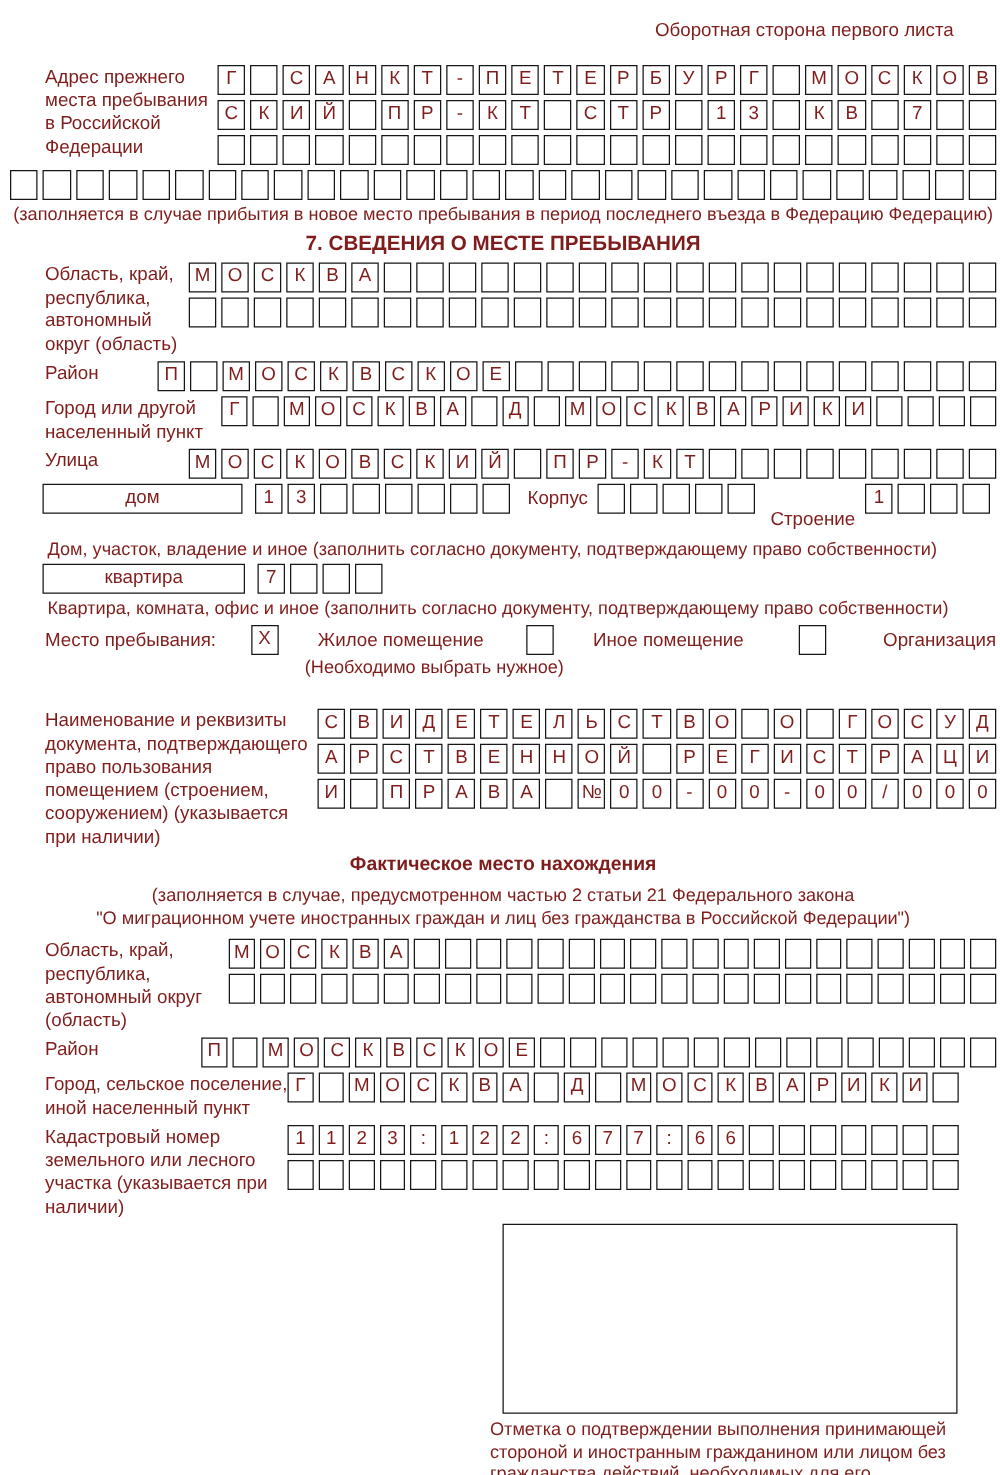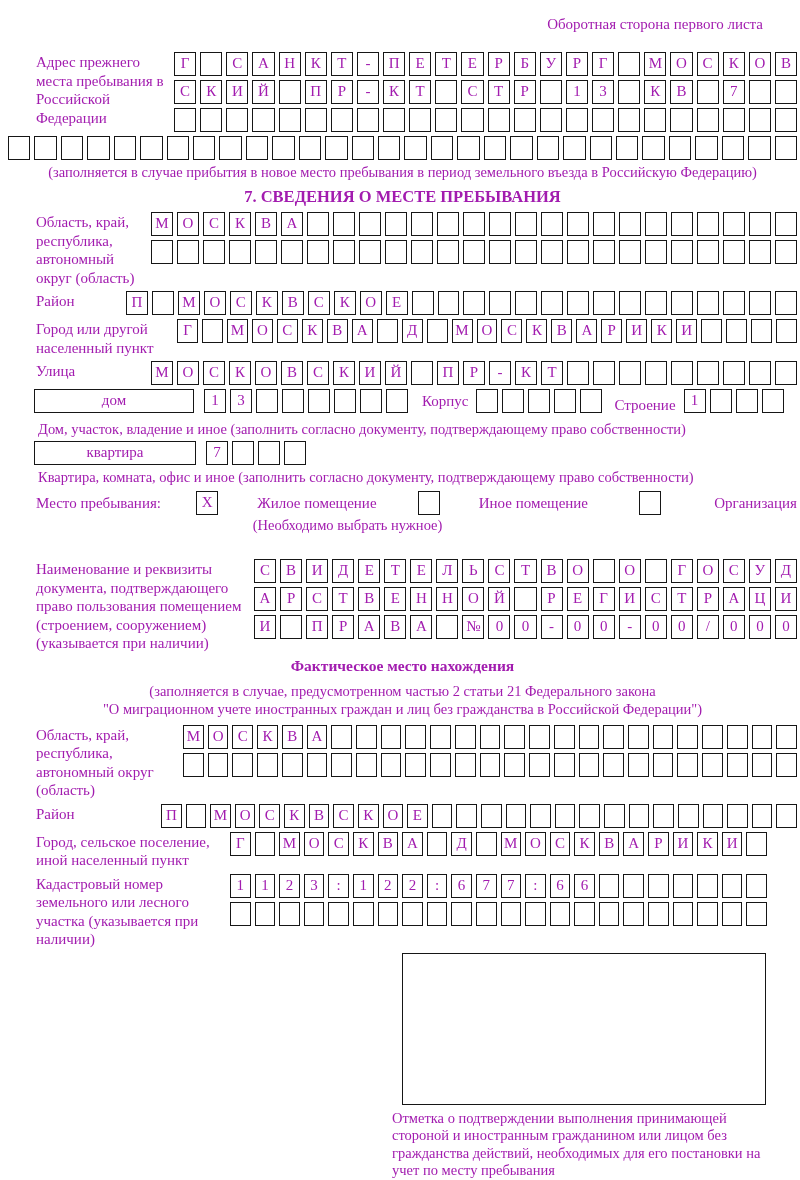--- a/index.html
+++ b/index.html
@@ -1,19 +1,19 @@
 <!DOCTYPE html>
 <html><head>
 <meta charset="utf-8">
 <style>
   * { margin:0; padding:0; box-sizing:border-box; }
   html,body { background:#ffffff; }
   .page {
-    width:800px; height:1180px; background:#fff; color:#a21caf;
-    font-family:Liberation Serif, serif; font-size:15px;
+    width:800px; height:1180px; background:#fff; color:#7f1d1d;
+    font-family:Liberation Sans, sans-serif; font-size:15px;
     padding:16px 3px 0 8px; overflow:hidden; position:relative;
   }
   .header-note { text-align:right; padding-right:34px; font-size:15px; }
 
   .frow { display:flex; align-items:flex-start; margin-bottom:4px; }
   .flabel { font-size:15px; line-height:18.5px; padding-left:28px; padding-top:1px; }
   .rowstack { flex:1; display:flex; flex-direction:column; gap:4px; }
   .cells { display:grid; gap:4px; }
   .frow > .cells { flex:1; }
   .cell {
@@ -160,21 +160,21 @@
       <span class="cell"></span>
       <span class="cell"></span>
       <span class="cell"></span>
       <span class="cell"></span>
       <span class="cell"></span>
       <span class="cell"></span>
       <span class="cell"></span>
       <span class="cell"></span>
       <span class="cell"></span>
     </div>
-  <div class="center-note">(заполняется в случае прибытия в новое место пребывания в период земельного въезда в Российскую Федерацию)</div>
+  <div class="center-note">(заполняется в случае прибытия в новое место пребывания в период последнего въезда в Федерацию Федерацию)</div>
 
   <div class="sec-title">7. СВЕДЕНИЯ О МЕСТЕ ПРЕБЫВАНИЯ</div>
 
   <div class="frow">
     <div class="flabel" style="flex:0 0 143px">Область, край, республика, автономный округ (область)</div>
     <div class="rowstack">
       <div class="cells grid" style="grid-template-columns: repeat(25, 1fr);">
           <span class="cell">М</span>
           <span class="cell">О</span>
           <span class="cell">С</span>
@@ -338,21 +338,21 @@
         <span class="cell"></span>
       </div>
     <span class="inline-lab" style="margin:0 8px 0 14px">Корпус</span>
     <div class="cells fixed">
         <span class="cell"></span>
         <span class="cell"></span>
         <span class="cell"></span>
         <span class="cell"></span>
         <span class="cell"></span>
       </div>
-    <span class="inline-lab" style="margin:4px 8px 0 12px">Строение</span>
+    <span class="inline-lab" style="margin:17px 8px 0 12px">Строение</span>
     <div class="cells fixed">
         <span class="cell">1</span>
         <span class="cell"></span>
         <span class="cell"></span>
         <span class="cell"></span>
       </div>
   </div>
   <div class="sub-caption" style="padding-left:30px">Дом, участок, владение и иное (заполнить согласно документу, подтверждающему право собственности)</div>
 
   <div class="frow">

